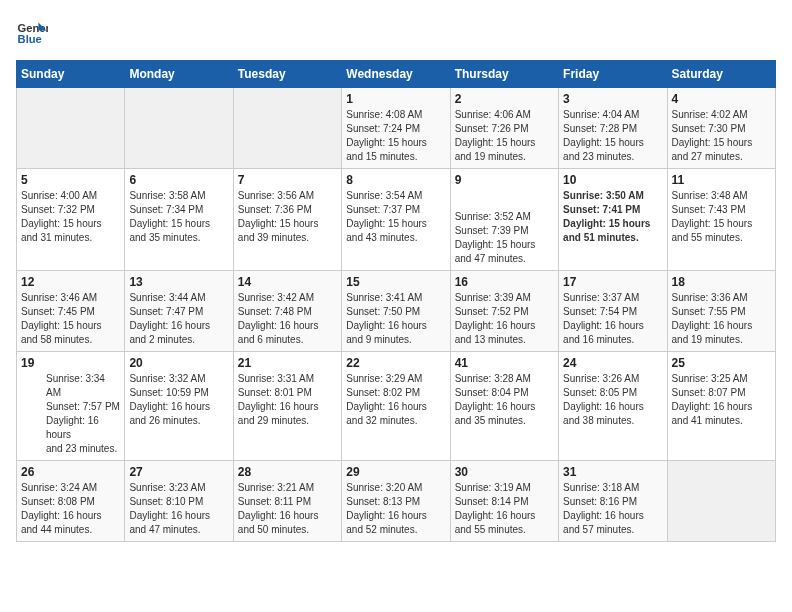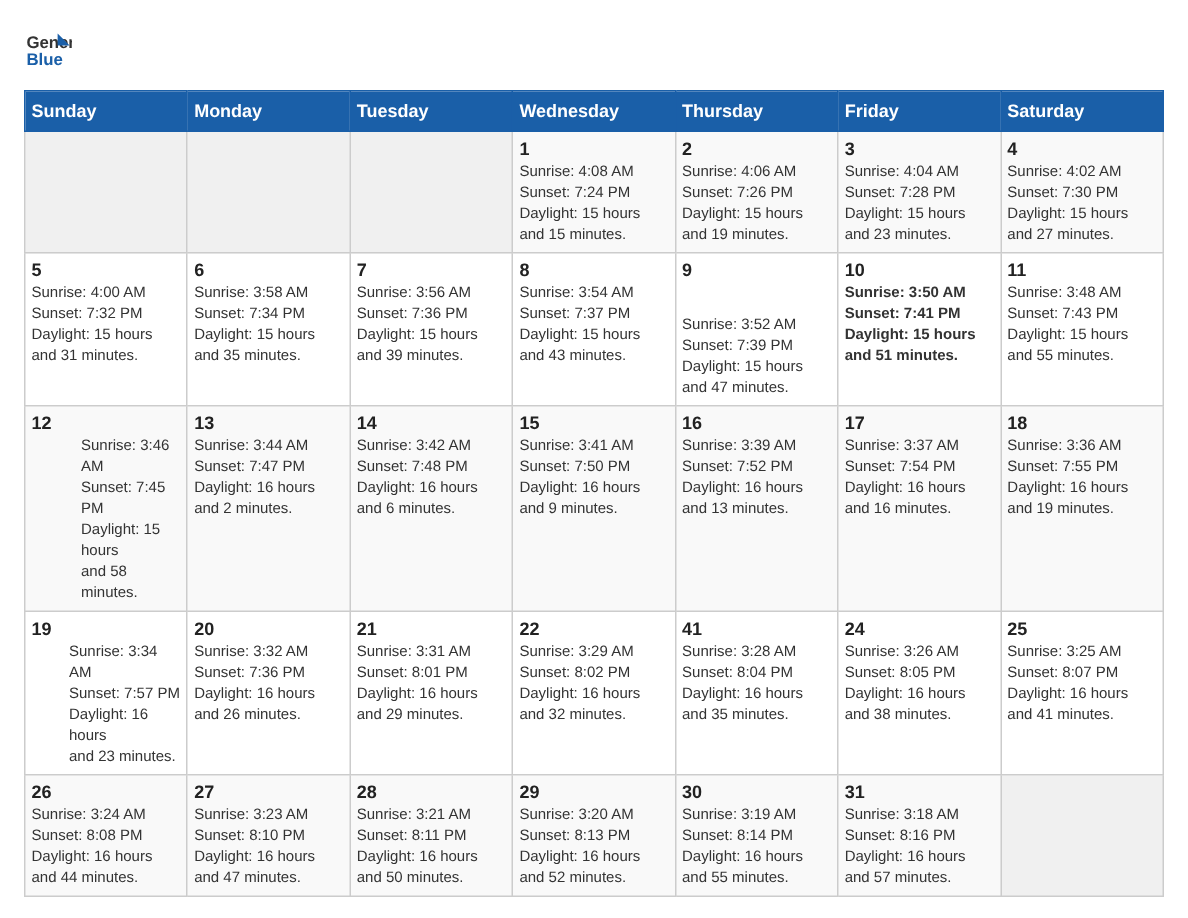--- a/index.html
+++ b/index.html
@@ -194,21 +194,21 @@
           <div class="day-number">11</div>
           <div class="day-info" style="white-space: pre-line;">Sunrise: 3:48 AM
 Sunset: 7:43 PM
 Daylight: 15 hours
 and 55 minutes.</div>
         </td>
       </tr>
       <tr>
         <td>
           <div class="day-number">12</div>
-          <div class="day-info" style="white-space: pre-line; margin-left: 33px;">Sunrise: 3:46 AM
+          <div class="day-info" style="white-space: pre-line;">Sunrise: 3:46 AM
 Sunset: 7:45 PM
 Daylight: 15 hours
 and 58 minutes.</div>
         </td>
         <td>
           <div class="day-number">13</div>
           <div class="day-info" style="white-space: pre-line;">Sunrise: 3:44 AM
 Sunset: 7:47 PM
 Daylight: 16 hours
 and 2 minutes.</div>
@@ -253,21 +253,21 @@
         <td>
           <div class="day-number">19</div>
           <div class="day-info" style="white-space: pre-line; margin-left: 25px;">Sunrise: 3:34 AM
 Sunset: 7:57 PM
 Daylight: 16 hours
 and 23 minutes.</div>
         </td>
         <td>
           <div class="day-number">20</div>
           <div class="day-info" style="white-space: pre-line;">Sunrise: 3:32 AM
-Sunset: 7:36 PM
+Sunset: 10:59 PM
 Daylight: 16 hours
 and 26 minutes.</div>
         </td>
         <td>
           <div class="day-number">21</div>
           <div class="day-info" style="white-space: pre-line;">Sunrise: 3:31 AM
 Sunset: 8:01 PM
 Daylight: 16 hours
 and 29 minutes.</div>
         </td>

